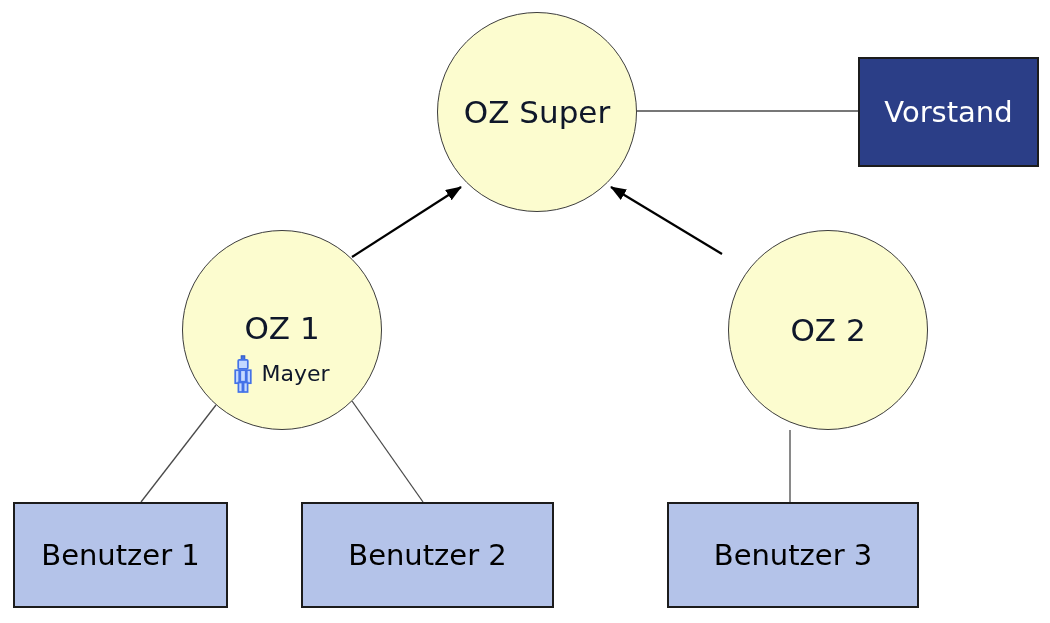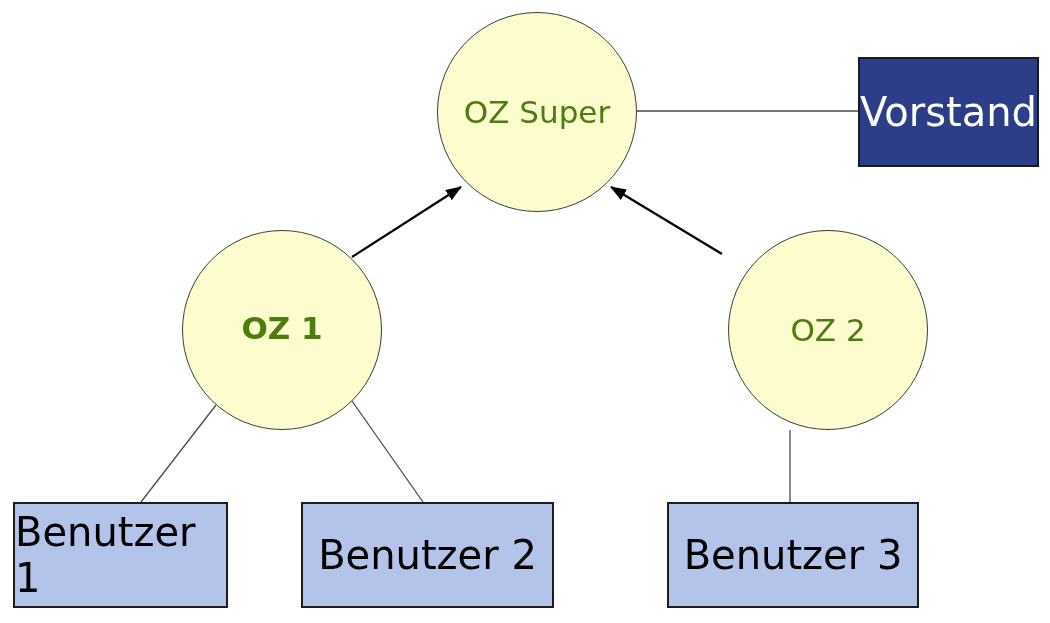--- a/index.html
+++ b/index.html
@@ -40,39 +40,39 @@
     width: 200px;
     height: 200px;
     border-radius: 50%;
     background: var(--circle-fill, #fcfccf);
     border: 1px solid var(--circle-border, #3c3c3c);
     box-sizing: border-box;
     display: flex;
     align-items: center;
     justify-content: center;
     font-size: 31px;
-    color: #4d7c0f;
+    color: #0f172a;
   }
   .node-box {
     position: absolute;
     box-sizing: border-box;
     display: flex;
     align-items: center;
     justify-content: center;
-    font-size: 40px;
+    font-size: 29px;
     color: #000000;
     background: var(--user-box-fill, #b4c3e9);
     border: 2px solid var(--box-border, #1c1c1c);
   }
   .node-box.vorstand {
     background: var(--vorstand-fill, #2b3e87);
     color: var(--vorstand-text, #ffffff);
   }
   .oz-super { left: 437px; top: 12px; }
-  .oz-1     { left: 182px; top: 230px; flex-direction: column; justify-content: flex-start; padding-top: 78px; font-weight: bold; }
+  .oz-1     { left: 182px; top: 230px; flex-direction: column; justify-content: flex-start; padding-top: 78px; }
   .oz-2     { left: 728px; top: 230px; }
   .vorstand   { left: 858px; top: 57px;  width: 181px; height: 110px; }
   .benutzer-1 { left: 13px;  top: 502px; width: 215px; height: 106px; }
   .benutzer-2 { left: 301px; top: 502px; width: 253px; height: 106px; }
   .benutzer-3 { left: 667px; top: 502px; width: 252px; height: 106px; }
   .circle-label {
     line-height: 38px;
     white-space: nowrap;
   }
   .person-row {
@@ -121,20 +121,32 @@
   <div class="node-circle oz-super">
     <span class="circle-label">OZ Super</span>
   </div>
 
   <div class="node-box vorstand">
     <span>Vorstand</span>
   </div>
 
   <div class="node-circle oz-1">
     <span class="circle-label">OZ 1</span>
+    <div class="person-row">
+      <svg class="person-svg" viewBox="0 0 18 38" xmlns="http://www.w3.org/2000/svg">
+        <rect class="pi-knot" x="7.2" y="0.8" width="3.6" height="4"></rect>
+        <rect class="pi-part" x="4.2" y="4.8" width="9.6" height="9" rx="1"></rect>
+        <rect class="pi-part" x="1.2" y="15.2" width="4" height="13"></rect>
+        <rect class="pi-part" x="12.8" y="15.2" width="4" height="13"></rect>
+        <rect class="pi-part" x="6.3" y="15.2" width="5.4" height="11.5"></rect>
+        <rect class="pi-part" x="4.4" y="27.5" width="4" height="9.5"></rect>
+        <rect class="pi-part" x="9.6" y="27.5" width="4" height="9.5"></rect>
+      </svg>
+      <span>Mayer</span>
+    </div>
   </div>
 
   <div class="node-circle oz-2">
     <span class="circle-label">OZ 2</span>
   </div>
 
   <div class="node-box benutzer-1">
     <span>Benutzer 1</span>
   </div>
 

